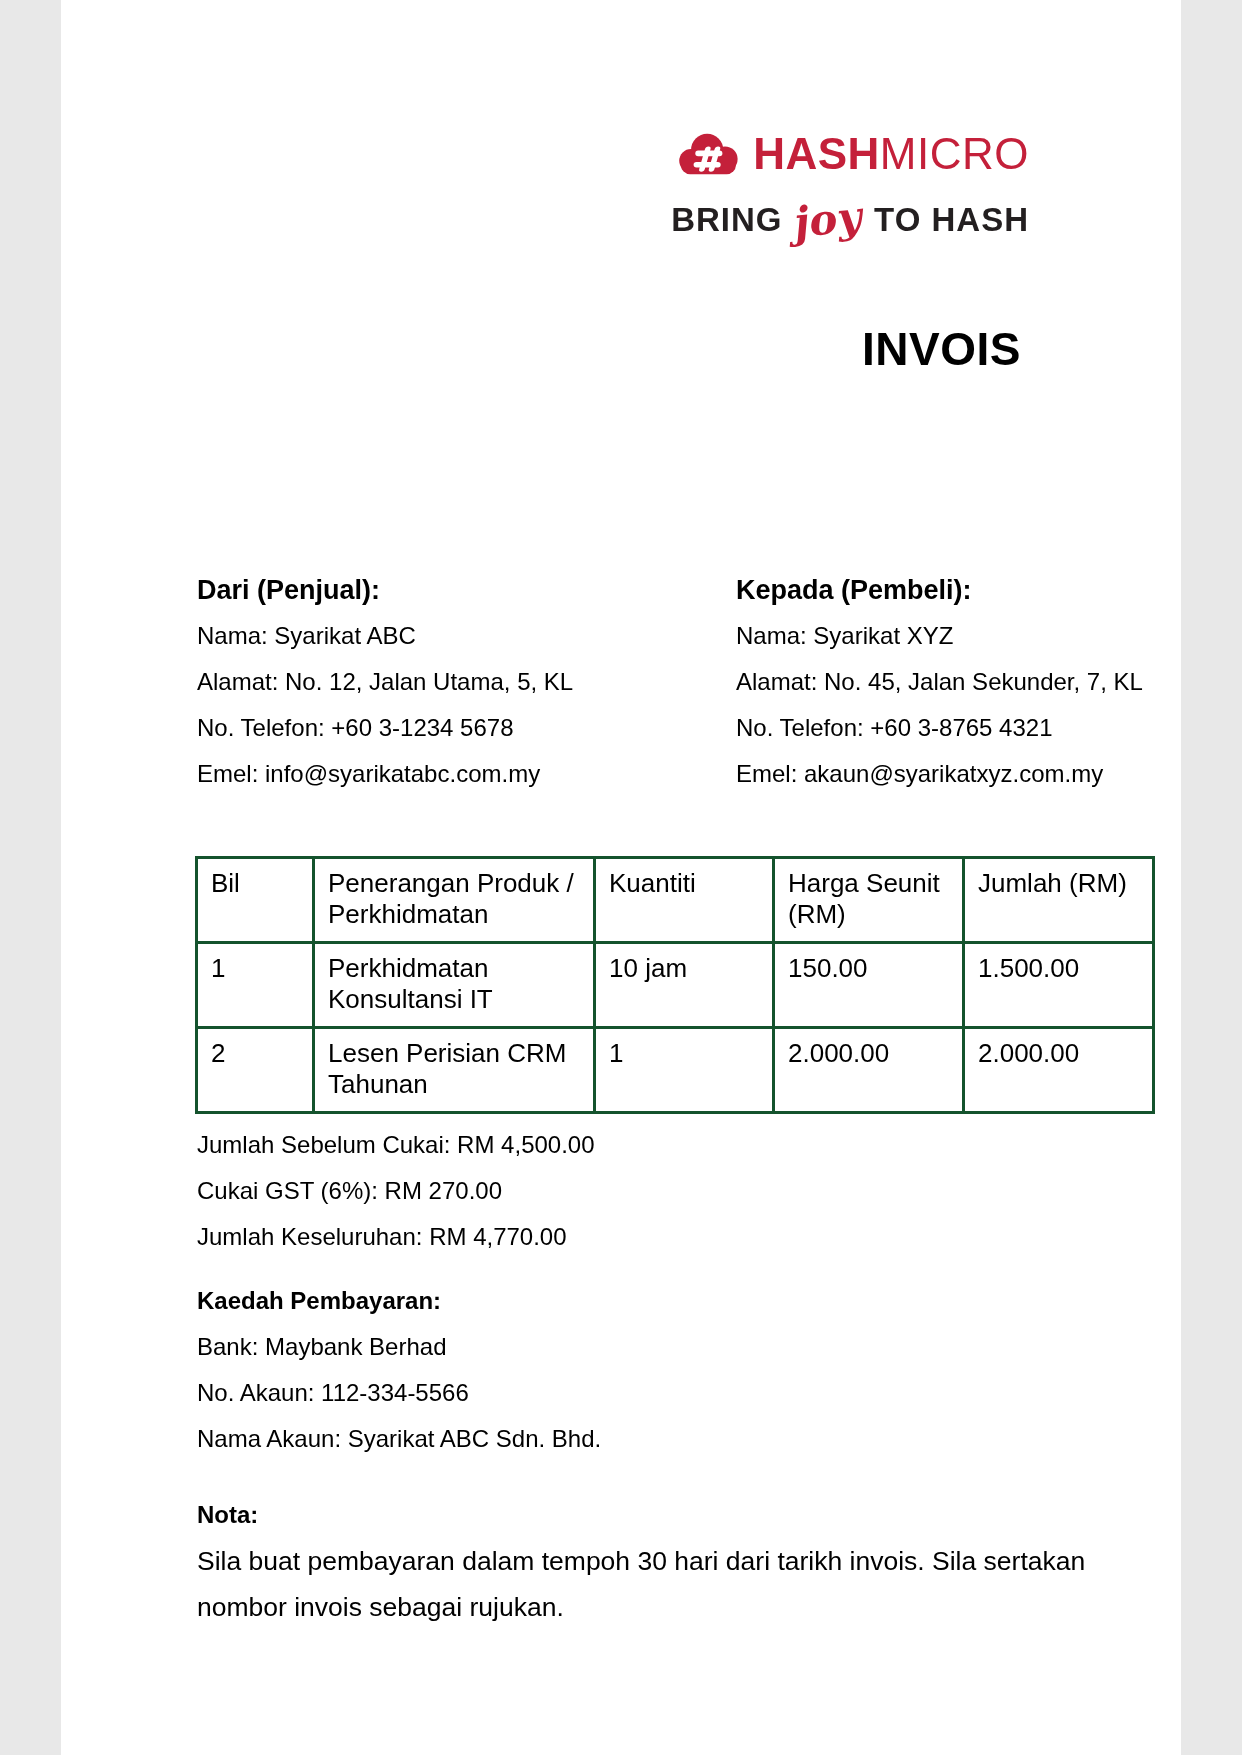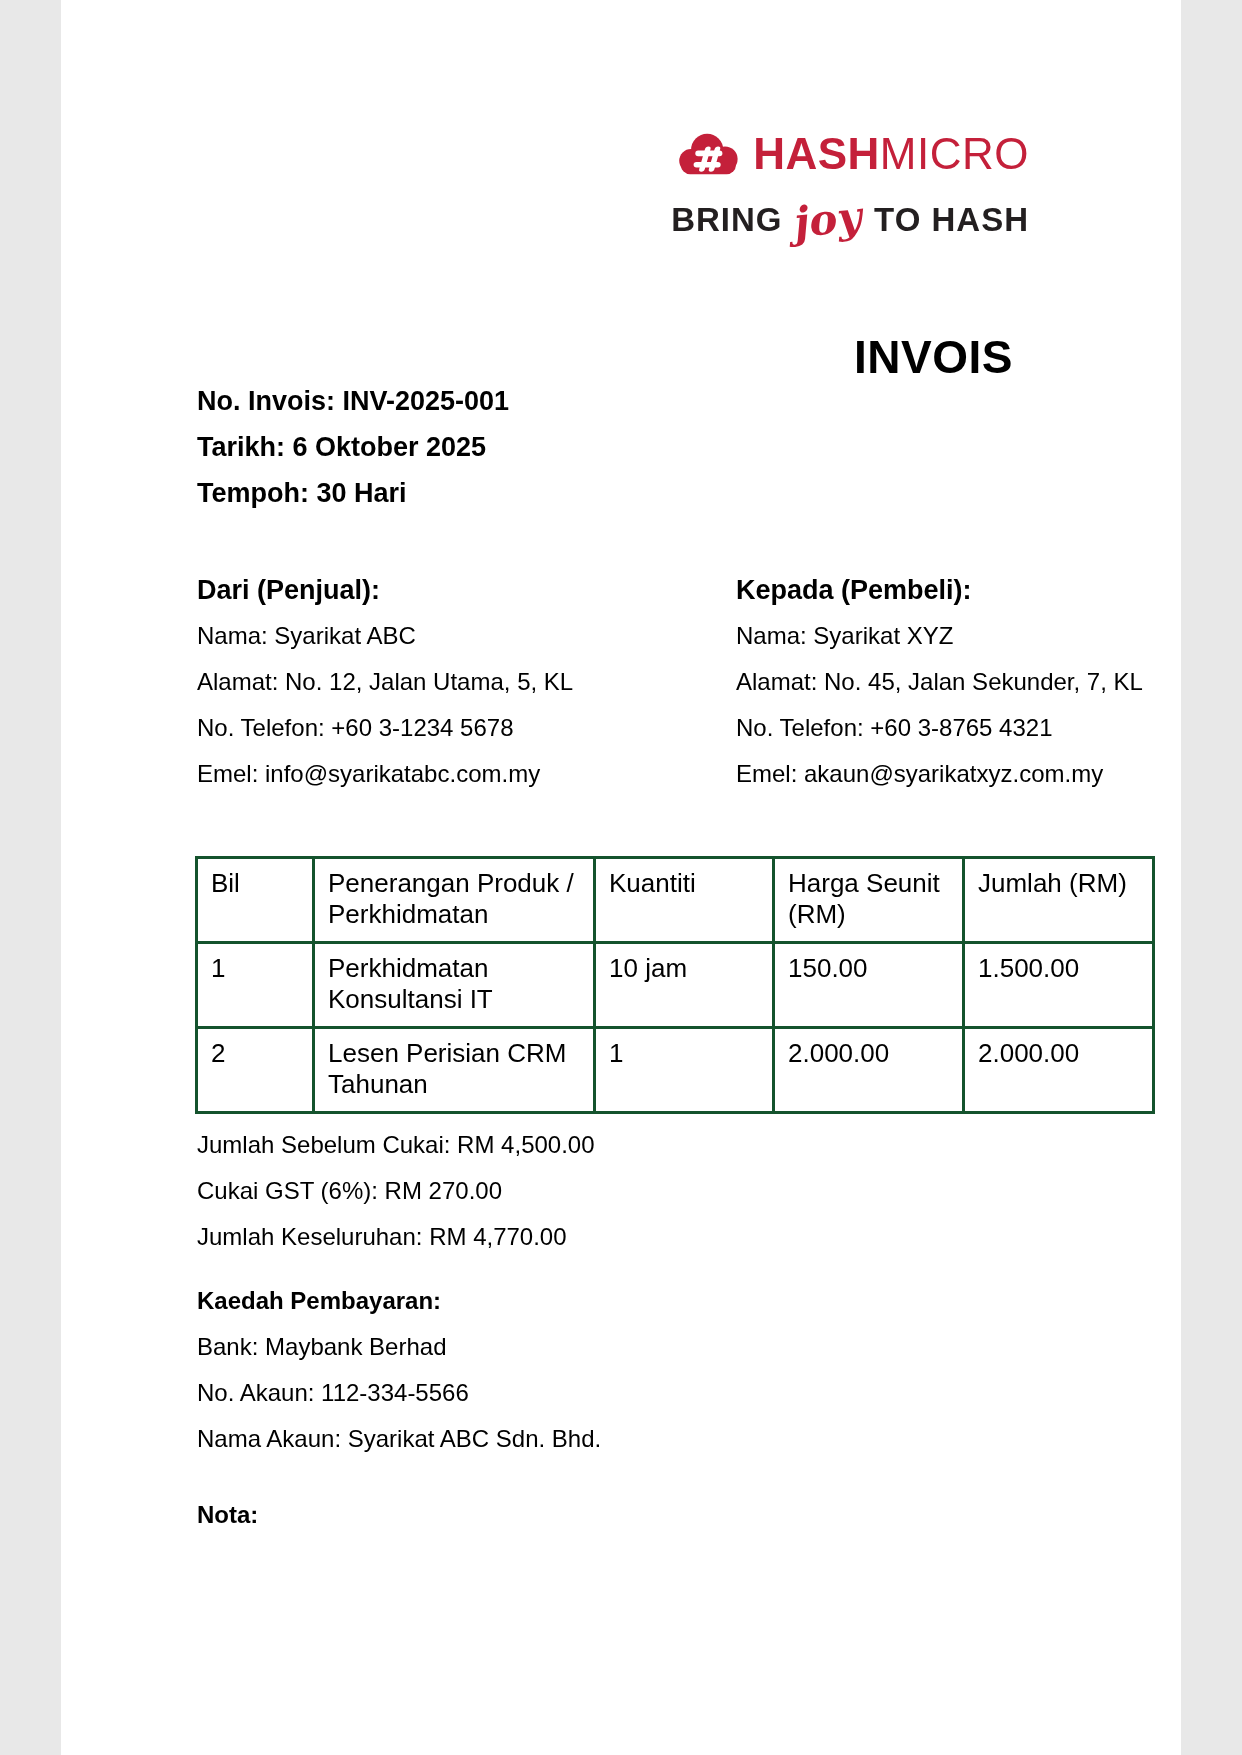--- a/index.html
+++ b/index.html
@@ -24,21 +24,21 @@
   }
   .tagline .script {
     font-family:"DejaVu Serif","Liberation Serif",serif;
     font-style:italic; font-weight:bold; color:#C4203A;
     font-size:42px; letter-spacing:0;
     display:inline-block; transform:rotate(-6deg); position:relative; top:3px;
   }
 
   
   .invoice-title {
-    position:absolute; top:314px; right:152px; margin:16px;
+    position:absolute; top:314px; right:152px; margin:8px;
     font-size:46px; font-weight:bold; letter-spacing:0.5px;
   }
 
   
   .line  { line-height:46px; font-size:24px; }
   .bold  { font-weight:bold; }
 
   .meta   { position:absolute; top:378px; left:136px; }
   .meta .line { font-weight:bold; font-size:27px; }
 
@@ -92,25 +92,20 @@
     </div>
     <div class="tagline">
       <span>BRING</span>
       <span class="script">joy</span>
       <span>TO HASH</span>
     </div>
   </div>
 
   <h1 class="invoice-title">INVOIS</h1>
 
-  <div class="meta">
-    <div class="line">No. Invois: INV-2025-001</div>
-    <div class="line">Tarikh: 6 Oktober 2025</div>
-    <div class="line">Tempoh: 30 Hari</div>
-  </div>
 
   <div class="seller">
     <div class="party-heading">Dari (Penjual):</div>
     <div class="line">Nama: Syarikat ABC</div>
     <div class="line">Alamat: No. 12, Jalan Utama, 5, KL</div>
     <div class="line">No. Telefon: +60 3-1234 5678</div>
     <div class="line">Emel: info@syarikatabc.com.my</div>
   </div>
 
   <div class="buyer">
@@ -164,15 +159,16 @@
 
   <div class="payment">
     <div class="line bold">Kaedah Pembayaran:</div>
     <div class="line">Bank: Maybank Berhad</div>
     <div class="line">No. Akaun: 112-334-5566</div>
     <div class="line">Nama Akaun: Syarikat ABC Sdn. Bhd.</div>
   </div>
 
   <div class="nota">
     <div class="line bold">Nota:</div>
+    <div class="note-text">Sila buat pembayaran dalam tempoh 30 hari dari tarikh invois. Sila sertakan nombor invois sebagai rujukan.</div>
   </div>
 
 </div>
 
 </body></html>

